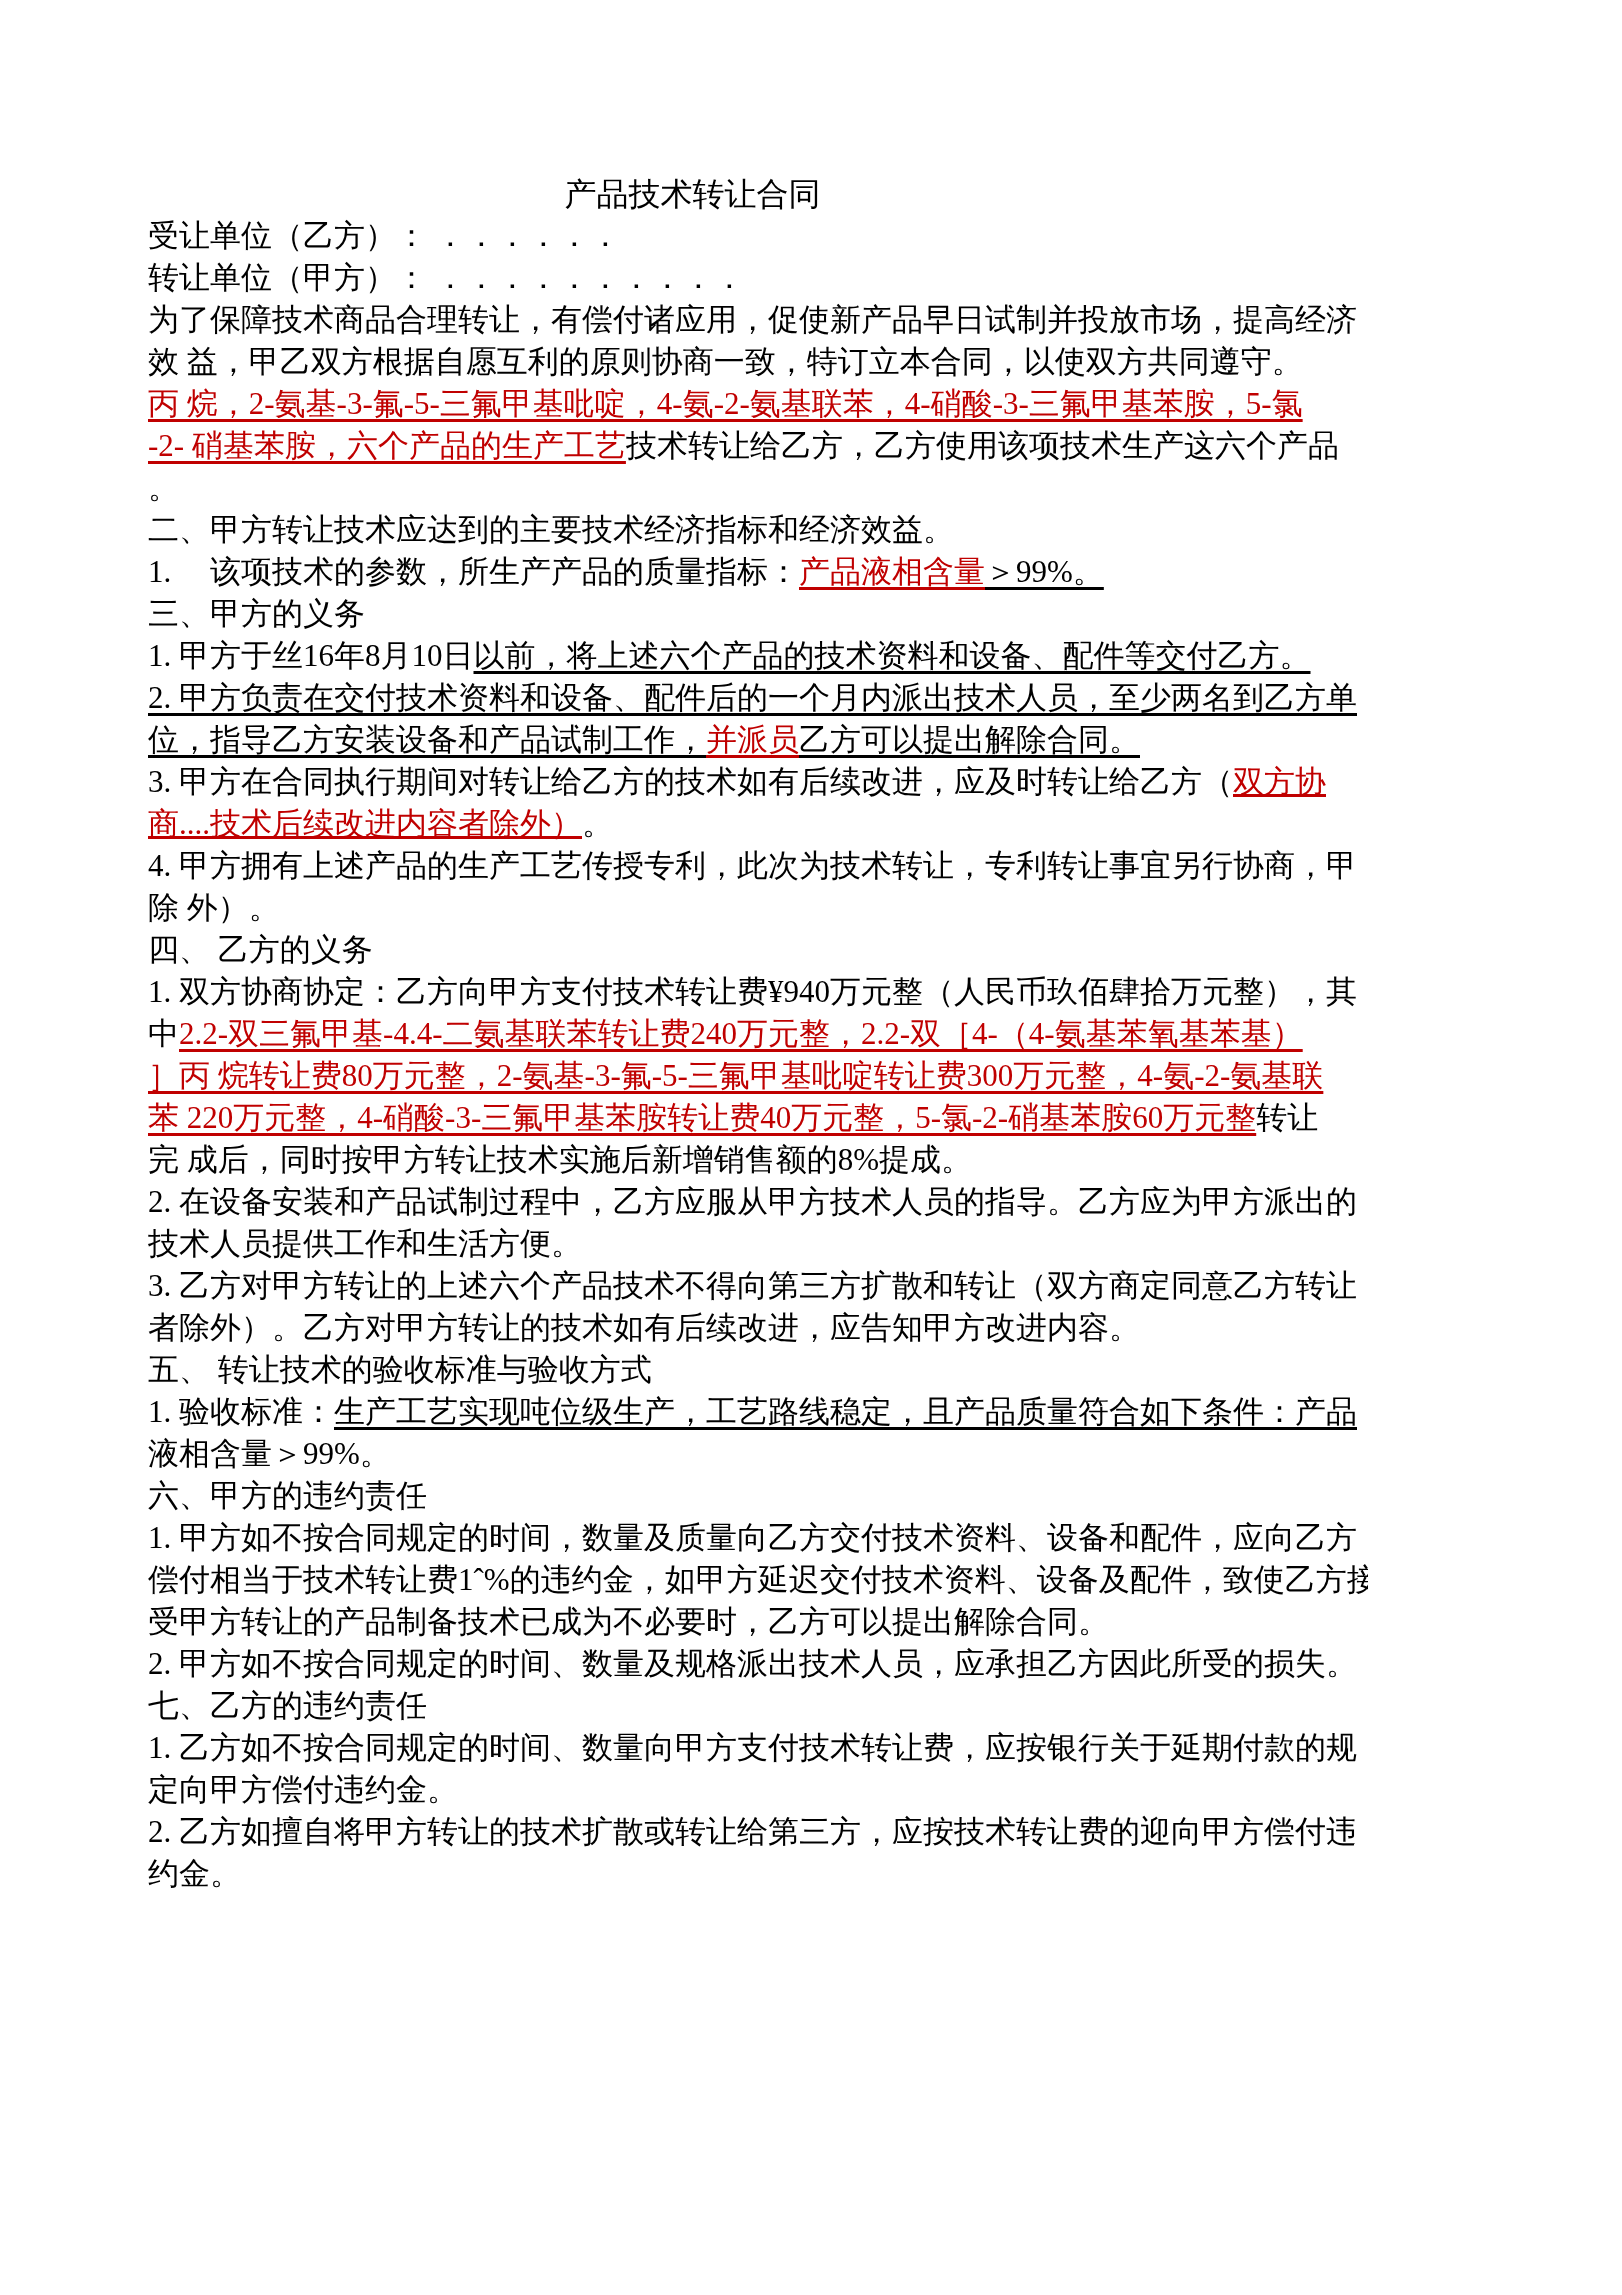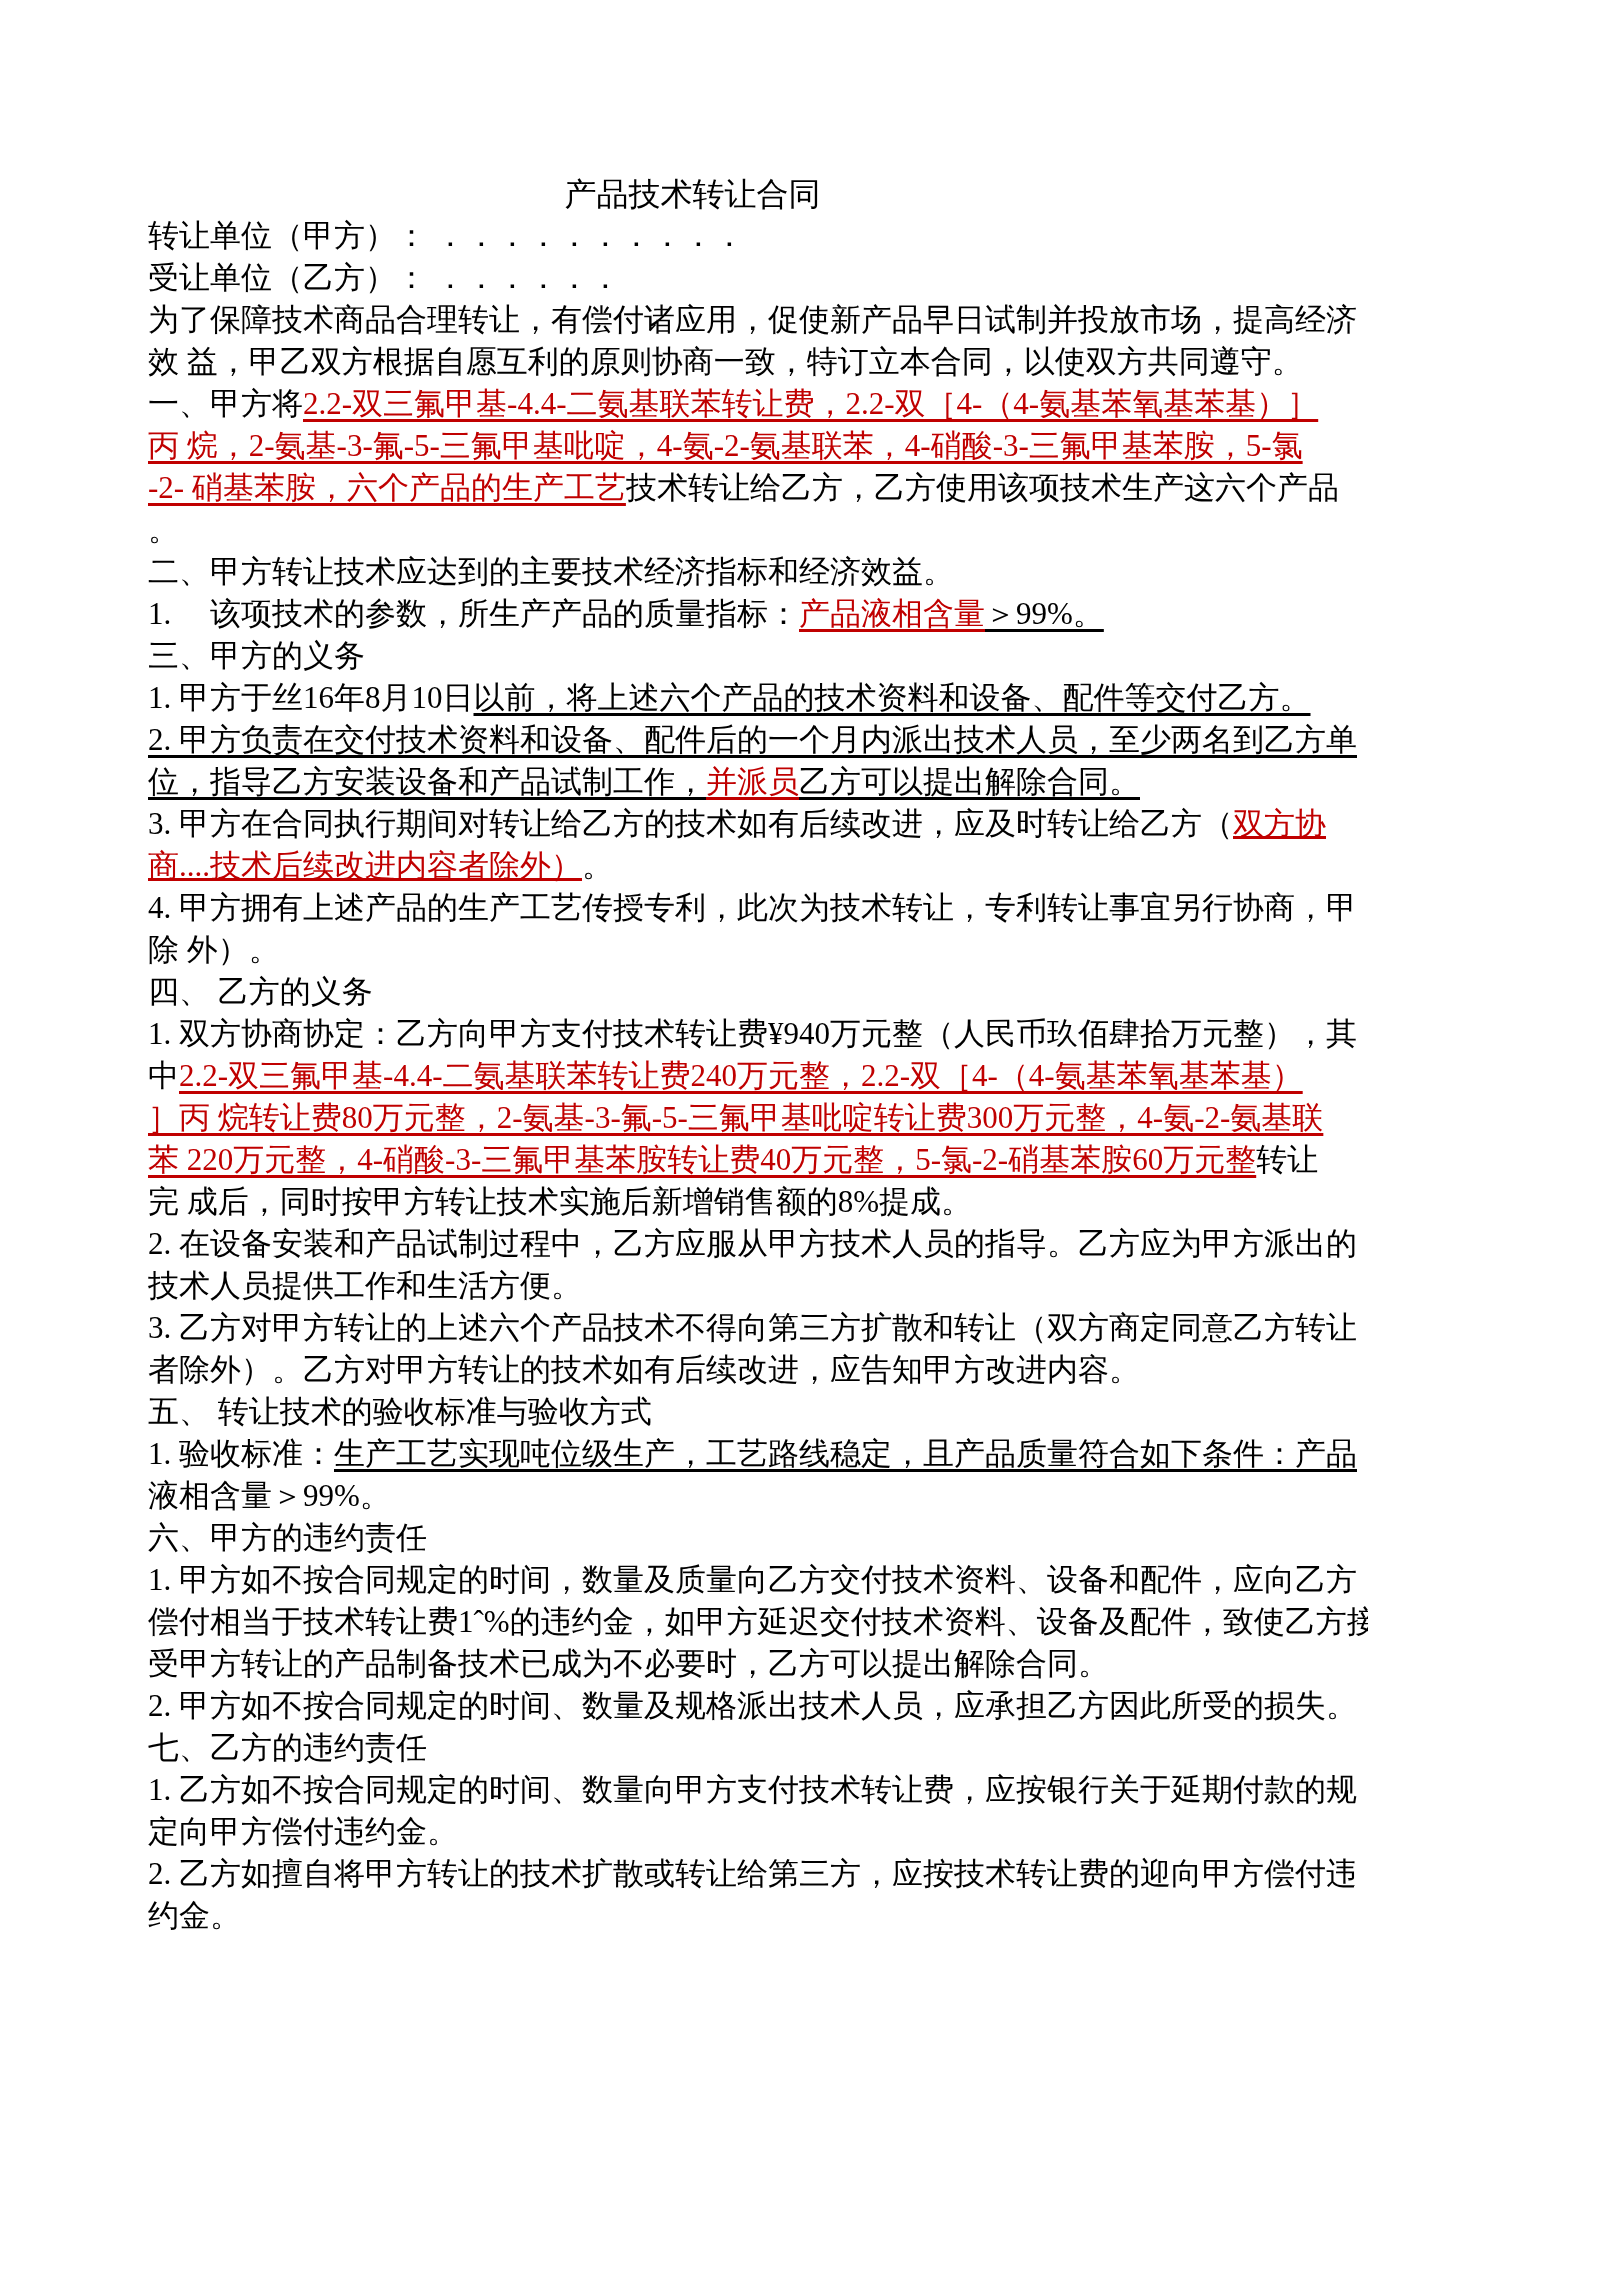--- a/index.html
+++ b/index.html
@@ -34,25 +34,24 @@
     text-underline-offset:5.2px;
   }
 </style>
 </head>
 <body>
 
 <div class="page">
   <div class="content">
     <div class="title">产品技术转让合同</div>
     <div id="lines">
+        <div class="line"><span class="seg">受让单位（乙方）： ．．．．．．</span></div>
         <div class="line"><span class="seg">转让单位（甲方）： ．．．．．．．．．．</span></div>
-        <div class="line"><span class="seg">受让单位（乙方）： ．．．．．．</span></div>
         <div class="line"><span class="seg">为了保障技术商品合理转让，有偿付诸应用，促使新产品早日试制并投放市场，提高经济</span></div>
         <div class="line"><span class="seg">效 益，甲乙双方根据自愿互利的原则协商一致，特订立本合同，以使双方共同遵守。</span></div>
-        <div class="line"><span class="seg">一、甲方将</span><span class="seg red u">2.2-双三氟甲基-4.4-二氨基联苯转让费，2.2-双［4-（4-氨基苯氧基苯基）］</span></div>
         <div class="line"><span class="seg red u">丙 烷，2-氨基-3-氟-5-三氟甲基吡啶，4-氨-2-氨基联苯，4-硝酸-3-三氟甲基苯胺，5-氯</span></div>
         <div class="line"><span class="seg red u">-2- 硝基苯胺，六个产品的生产工艺</span><span class="seg">技术转让给乙方，乙方使用该项技术生产这六个产品</span></div>
         <div class="line"><span class="seg">。</span></div>
         <div class="line"><span class="seg">二、甲方转让技术应达到的主要技术经济指标和经济效益。</span></div>
         <div class="line"><span class="seg">1.　 该项技术的参数，所生产产品的质量指标：</span><span class="seg red u">产品液相含量</span><span class="seg u">＞99%。</span></div>
         <div class="line"><span class="seg">三、甲方的义务</span></div>
         <div class="line"><span class="seg">1. 甲方于丝16年8月10日</span><span class="seg u">以前，将上述六个产品的技术资料和设备、配件等交付乙方。</span></div>
         <div class="line"><span class="seg u">2. 甲方负责在交付技术资料和设备、配件后的一个月内派出技术人员，至少两名到乙方单</span></div>
         <div class="line"><span class="seg u">位，指导乙方安装设备和产品试制工作，</span><span class="seg red u">并派员</span><span class="seg u">乙方可以提出解除合同。</span></div>
         <div class="line"><span class="seg">3. 甲方在合同执行期间对转让给乙方的技术如有后续改进，应及时转让给乙方（</span><span class="seg red">双方协</span></div>

